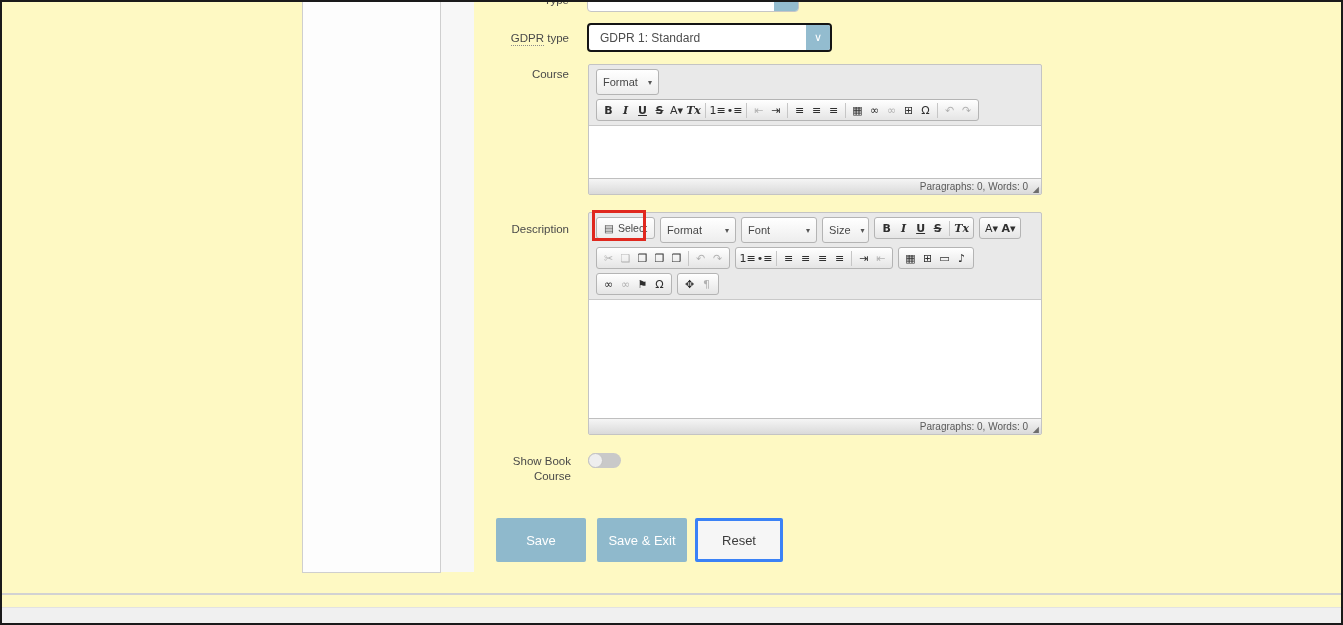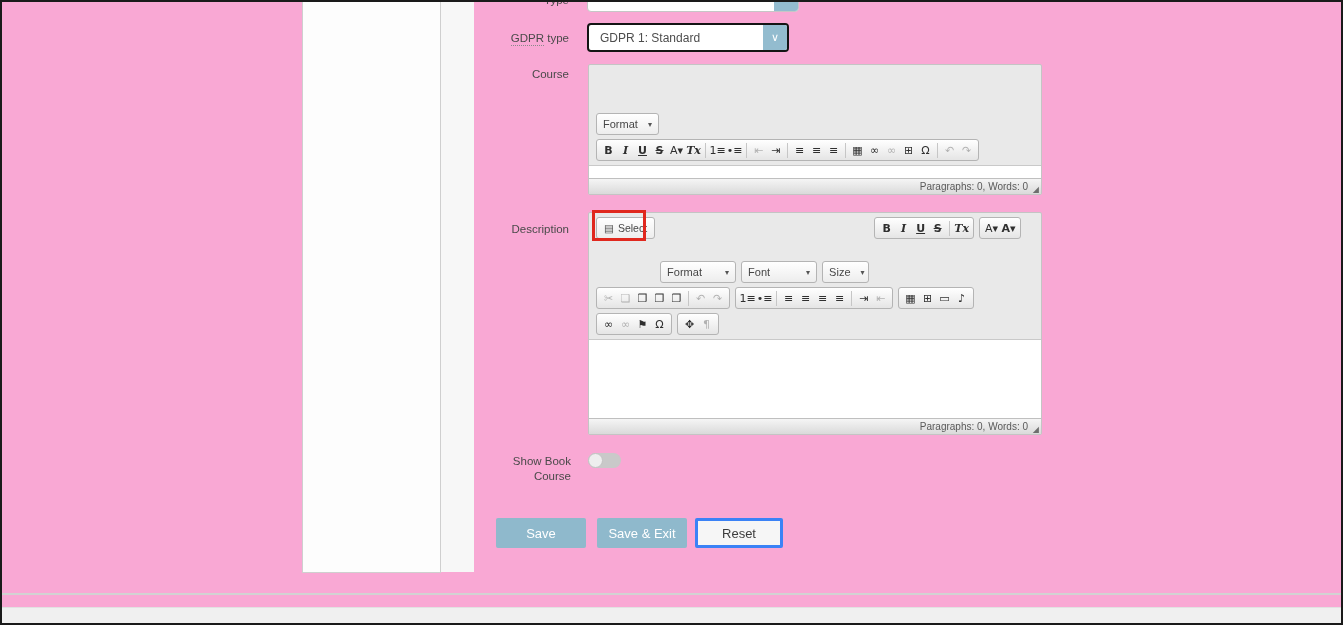--- a/index.html
+++ b/index.html
@@ -1,19 +1,19 @@
 <!DOCTYPE html>
 <html><head>
 <meta charset="utf-8">
 <style>
   * { margin:0; padding:0; box-sizing:border-box; }
   html,body { background:#fff; }
   #page {
     position:relative; width:1343px; height:625px;
-    border:2px solid #1a1a1a; background:#f9a8d4; overflow:hidden;
+    border:2px solid #1a1a1a; background:#fef9c3; overflow:hidden;
     font-family:"Liberation Sans", sans-serif;
   }
   
   .left-card { position:absolute; left:300px; top:-2px; width:139px; height:573px;
     background:#fdfdfd; border:1px solid #cfcfcf; }
   .gutter { position:absolute; left:439px; top:-2px; width:33px; height:572px; background:#f7f7f7; }
 
   
   .flabel { position:absolute; width:100px; text-align:right; font-size:11.5px;
     color:#4a4a4a; line-height:15px; }
@@ -26,23 +26,23 @@
     font-size:12px; color:#4d4d4d; }
   .sel .sel-arrow { width:24px; background:#93bccf; display:flex; align-items:center;
     justify-content:center; color:#fff; font-size:11px; }
   .sel.focused { border:2px solid #141414; }
 
   
   .editor { position:absolute; display:flex; flex-direction:column;
     background:#e9e9e9; border:1px solid #c4c4c4; border-radius:2px; }
   .ed-row { display:flex; align-items:flex-start; gap:5px; padding:4px 7px 0 7px; }
   .ed-row.last-tb { padding-bottom:4px; }
-  .combo { display:inline-flex; align-items:center; height:22px; padding:2px 6px;
+  .combo { display:inline-flex; align-items:center; height:16px; padding:12px 6px;
     background:linear-gradient(#ffffff,#ededed); border:1px solid #b4b4b4;
-    border-radius:3px; font-size:11px; color:#474747; cursor:pointer;margin-top:44px; }
+    border-radius:3px; font-size:11px; color:#474747; cursor:pointer; }
   .combo .carat { margin-left:auto; padding-left:10px; font-size:8px; color:#555; }
   .combo.w-format { width:76px; } .combo.w-font { width:76px;text-align:center; } .combo.w-size { width:47px; }
   .combo.w-sum { width:63px; }
   .tb-slot { display:inline-flex; gap:5px; }
   .tbg { display:inline-flex; align-items:center; height:22px; padding:0 3px;
     background:linear-gradient(#ffffff,#e5e5e5); border:1px solid #b4b4b4; border-radius:3px; }
   .tbtn { display:inline-flex; align-items:center; justify-content:center;
     min-width:17px; height:18px; font-size:11px; color:#2f2f2f; cursor:pointer;
     font-family:"DejaVu Sans", sans-serif; text-decoration:none; }
   .tbtn.bold { font-weight:700; }
@@ -64,21 +64,21 @@
   .rsz { position:absolute; right:2px; bottom:0; font-size:8px; color:#6e6e6e; cursor:se-resize;
     font-family:"DejaVu Sans", sans-serif; }
 
   
   .toggle { position:absolute; left:586px; top:451px; width:33px; height:15px;
     border-radius:8px; background:#c9c9c9; cursor:pointer; }
   .toggle .knob { position:absolute; left:0; top:0; width:15px; height:15px;
     border-radius:50%; background:#eeeeee; border:1px solid #c2c2c2; }
 
   
-  .btn { position:absolute; top:516px; height:30px; display:flex; align-items:center;
+  .btn { position:absolute; top:516px; height:44px; display:flex; align-items:center;
     justify-content:center; font-size:13px; border-radius:2px; cursor:pointer; }
   .btn.primary { background:#8fb9cc; color:#fff; border:none; }
   .btn#save { left:494px; width:90px; }
   .btn#save-exit { left:595px; width:90px; }
   .btn#reset { left:693px; width:88px; background:#f6f6f6; border:3px solid #3b82f6; color:#3c3c3c; }
 
   
   .sep-line { position:absolute; left:0; top:591px; width:1339px; height:2px; background:#d2d2d2; }
   .footer-strip { position:absolute; left:0; top:605px; width:1339px; height:16px;
     background:#f0f0f0; border-top:1px solid #e2e2e2; }
@@ -94,21 +94,21 @@
   <div class="flabel" style="left:467px; top:-9px;">Type</div>
   <div class="sel" style="left:585px; top:-18px; width:212px; height:28px;">
     <span class="sel-txt">Please Select</span>
     <span class="sel-arrow">∨</span>
   </div>
 
   <div class="flabel" style="left:467px; top:29px;">
     <span class="abbr">GDPR</span>
     <span>type</span>
   </div>
-  <div class="sel focused" style="left:585px; top:21px; width:202px; height:29px;">
+  <div class="sel focused" style="left:585px; top:21px; width:245px; height:29px;">
     <span class="sel-txt">GDPR 1: Standard</span>
     <span class="sel-arrow">∨</span>
   </div>
 
   <div class="flabel" style="left:467px; top:65px;">Course</div>
   <div class="editor" style="left:586px; top:62px; width:454px; height:131px;">
     <div class="ed-row">
       <span class="combo w-sum">
         <span>Format</span>
         <span class="carat">▾</span>

